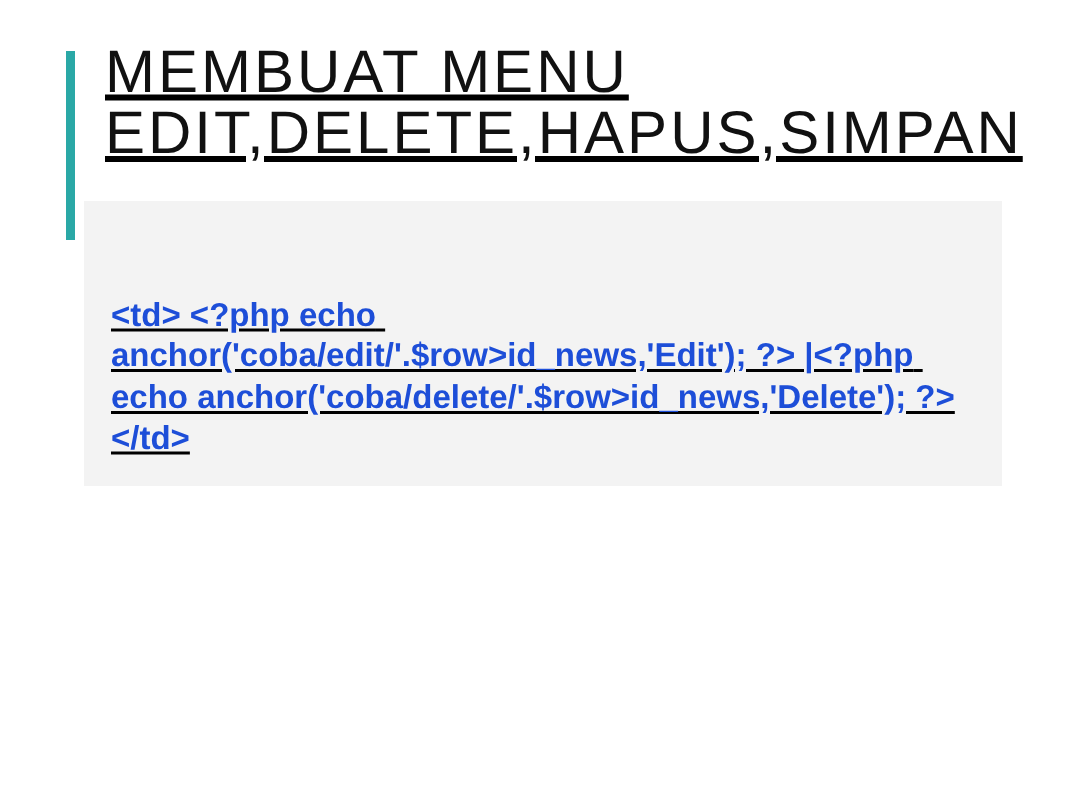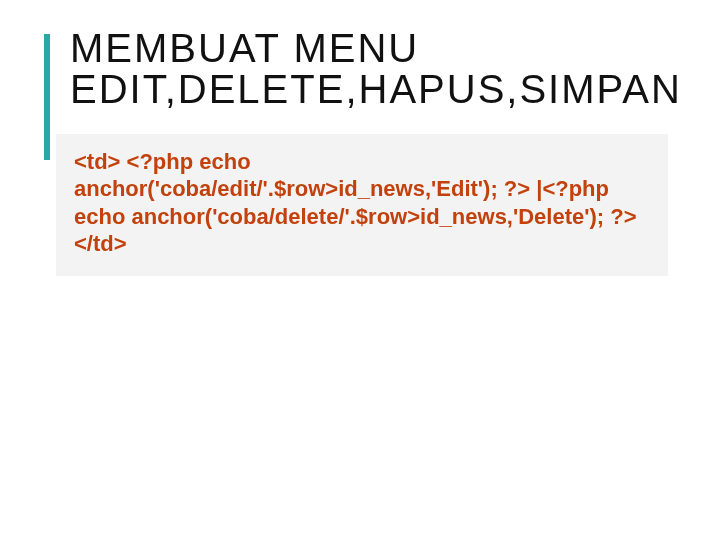--- a/index.html
+++ b/index.html
@@ -1,22 +1,22 @@
 <!DOCTYPE html>
 <html><head>
 <meta charset="utf-8">
 <style>
   * { margin: 0; padding: 0; box-sizing: border-box; }
   html, body { width: 720px; height: 540px; background: #fff; font-family: Arial, Helvetica, sans-serif; }
-  .slide { width: 624px; height: 540px; background: #fff; position: relative; padding: 28px 68px 40px 52px; }
+  .slide { width: 624px; height: 540px; background: #fff; position: relative; padding: 28px 68px 40px 52px; text-decoration: underline; }
   .accent { position: absolute; left: 44px; top: 34px; width: 6px; height: 126px; background: #2aa8a6; }
   .title { font-size: 40px; line-height: 1.02; font-weight: 400; letter-spacing: 2px; color: #111; margin-left: 18px; margin-bottom: 24px; }
   .intro { font-size: 16.5px; line-height: 1.35; color: #111; margin-left: 18px; margin-bottom: 18px; max-width: 600px; }
   .codebox { background: #f3f3f3; margin-left: 4px; padding: 14px 18px 18px 18px; width: 612px; }
-  .code { font-size: 22px; line-height: 1.25; font-weight: 700; color: #c2410c; font-family: Arial, Helvetica, sans-serif; white-space: pre-wrap; word-wrap: break-word; }
+  .code { font-size: 22px; line-height: 1.25; font-weight: 700; color: #1d4ed8; font-family: Arial, Helvetica, sans-serif; white-space: pre-wrap; word-wrap: break-word; margin-top: 48px; }
 </style>
 </head>
 <body>
 
 <div class="slide">
   <div class="accent"></div>
   <h1 class="title">MEMBUAT MENU EDIT,DELETE,HAPUS,SIMPAN</h1>
   <div class="codebox">
     <div class="code">&lt;td&gt; &lt;?php echo anchor('coba/edit/'.$row&gt;id_news,'Edit'); ?&gt; |&lt;?php echo anchor('coba/delete/'.$row&gt;id_news,'Delete'); ?&gt;
 &lt;/td&gt;</div>

